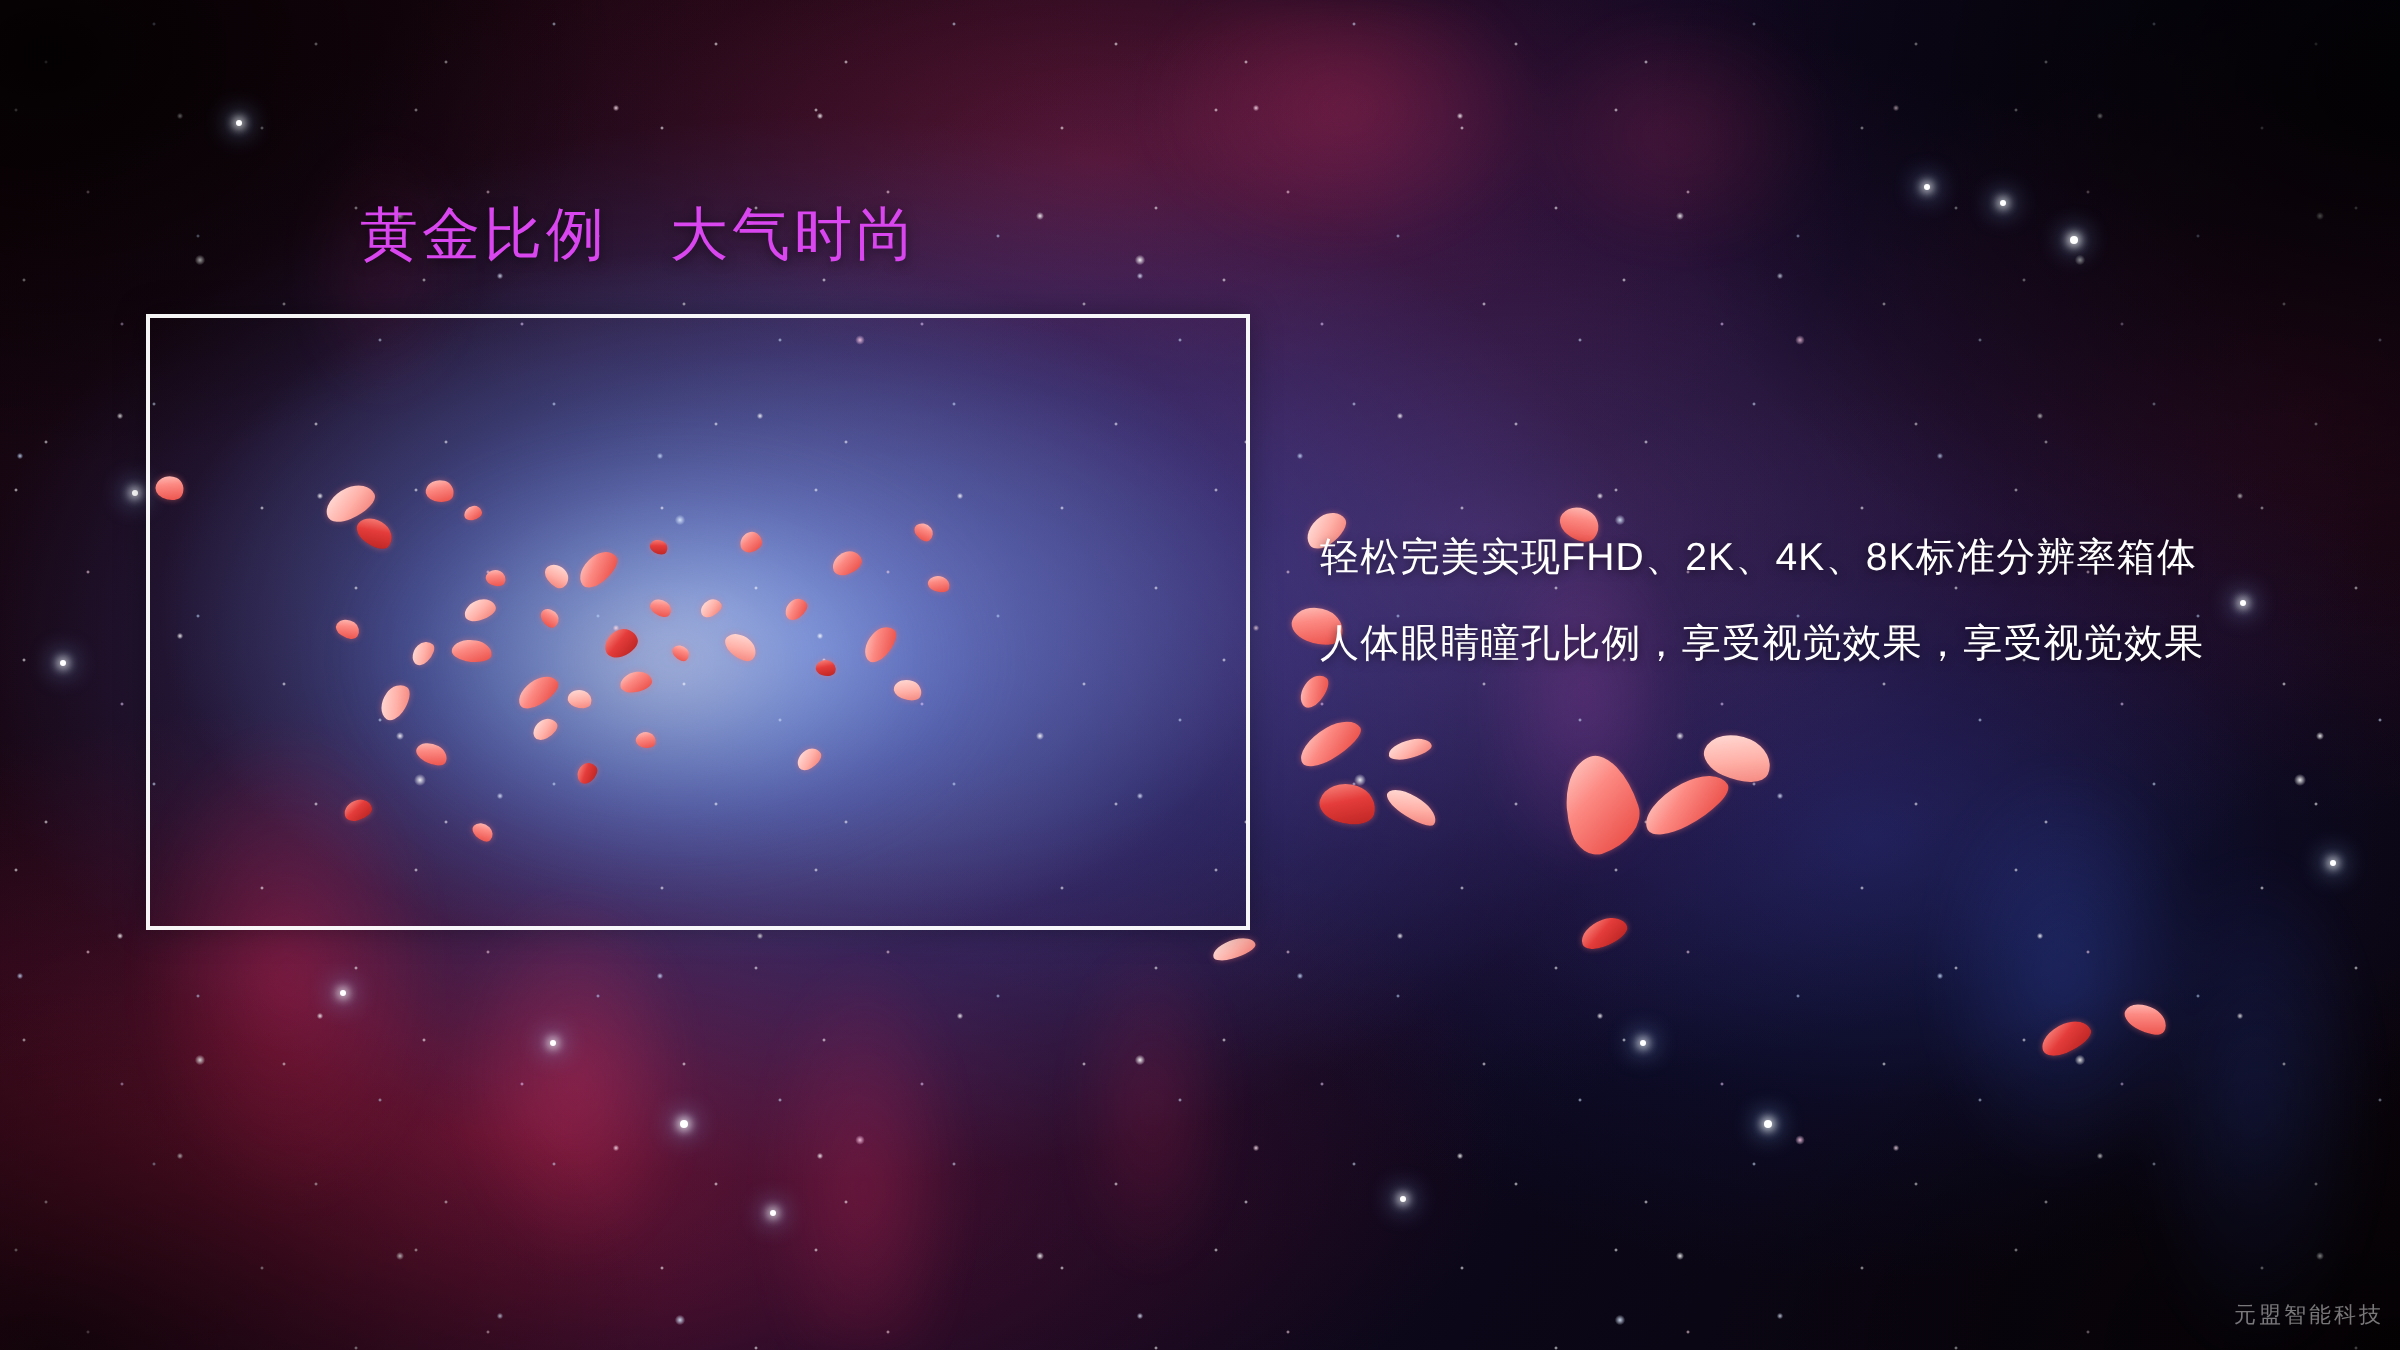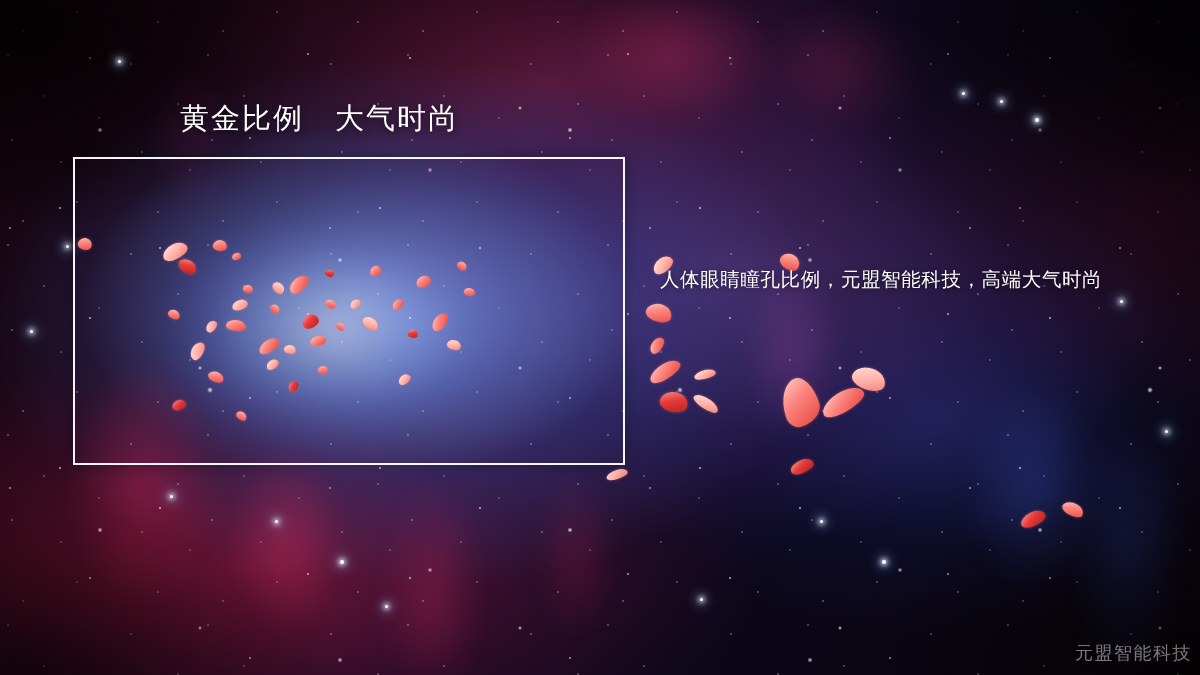--- a/index.html
+++ b/index.html
@@ -114,32 +114,32 @@
   #photo-frame{
     position:absolute;left:73px;top:157px;width:552px;height:308px;
     border:2px solid rgba(255,255,255,.96);
     box-sizing:border-box;
     box-shadow:0 0 14px rgba(0,0,0,.35);
   }
 
   
   #title{
     position:absolute;left:180px;top:100px;
-    color:#ffffff;font-size:29px;letter-spacing:2px;line-height:1.25;
+    color:#d946ef;font-size:29px;letter-spacing:2px;line-height:1.25;
     white-space:pre;text-shadow:0 1px 6px rgba(0,0,0,.55);
   }
   #body-text{
     position:absolute;left:660px;top:258px;
     color:#fff;font-size:19.5px;line-height:43px;letter-spacing:.6px;
     text-shadow:0 1px 5px rgba(0,0,0,.55);
     white-space:nowrap;
   }
   #watermark{
     position:absolute;right:8px;bottom:10px;
-    color:rgba(215,215,215,.55);font-size:18px;letter-spacing:1.5px;
+    color:rgba(215,215,215,.55);font-size:11px;letter-spacing:1.5px;
   }
 </style>
 </head>
 <body>
 
 <div id="stage">
 
   <div class="neb" id="bg-base"></div>
   <div class="neb" id="bg-wisp"></div>
   <div class="neb" id="bg-core"></div>
@@ -217,18 +217,19 @@
   <div class="petal dark" style="left:1020px;top:512px;width:26px;height:14px;transform:rotate(-22deg);"></div>
   <div class="petal" style="left:1062px;top:503px;width:22px;height:13px;transform:rotate(30deg);"></div>
   <div class="petal pale" style="left:606px;top:470px;width:22px;height:9px;transform:rotate(-16deg);"></div>
   <div class="petal" style="left:78px;top:238px;width:14px;height:12px;transform:rotate(25deg);"></div>
 
   <div id="photo-frame"></div>
 
   <div id="title">黄金比例　大气时尚</div>
 
   <div id="body-text">
-    <div>人体眼睛瞳孔比例，元盟智能科技，高端大气时尚</div>
+    <div>轻松完美实现FHD、2K、4K、8K标准分辨率箱体</div>
+    <div>人体眼睛瞳孔比例，享受视觉效果，享受视觉效果</div>
   </div>
 
   <div id="watermark">元盟智能科技</div>
 
 </div>
 
 </body></html>

